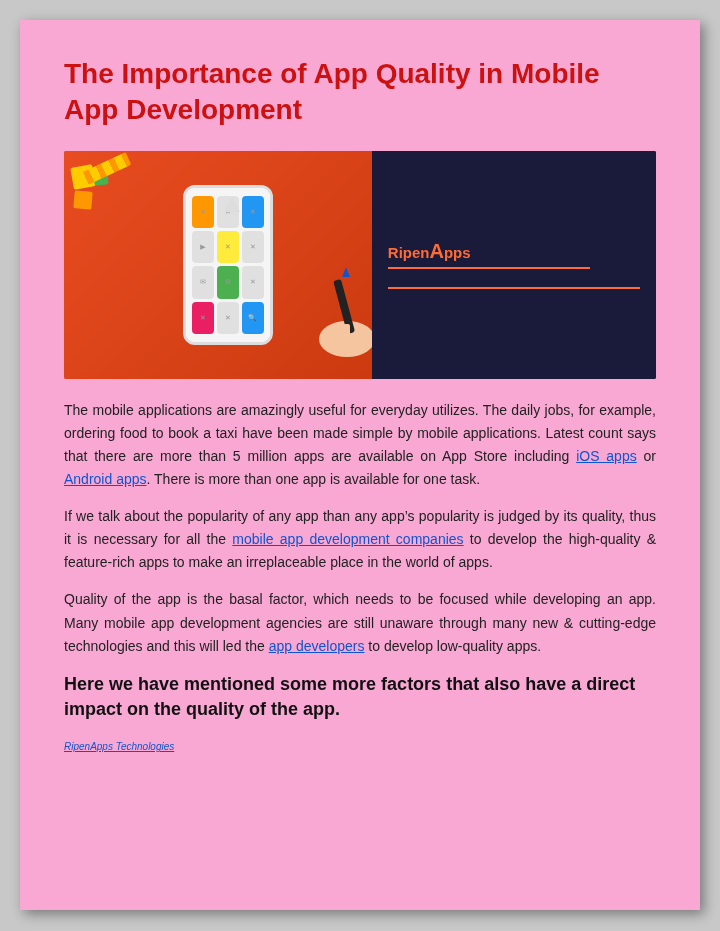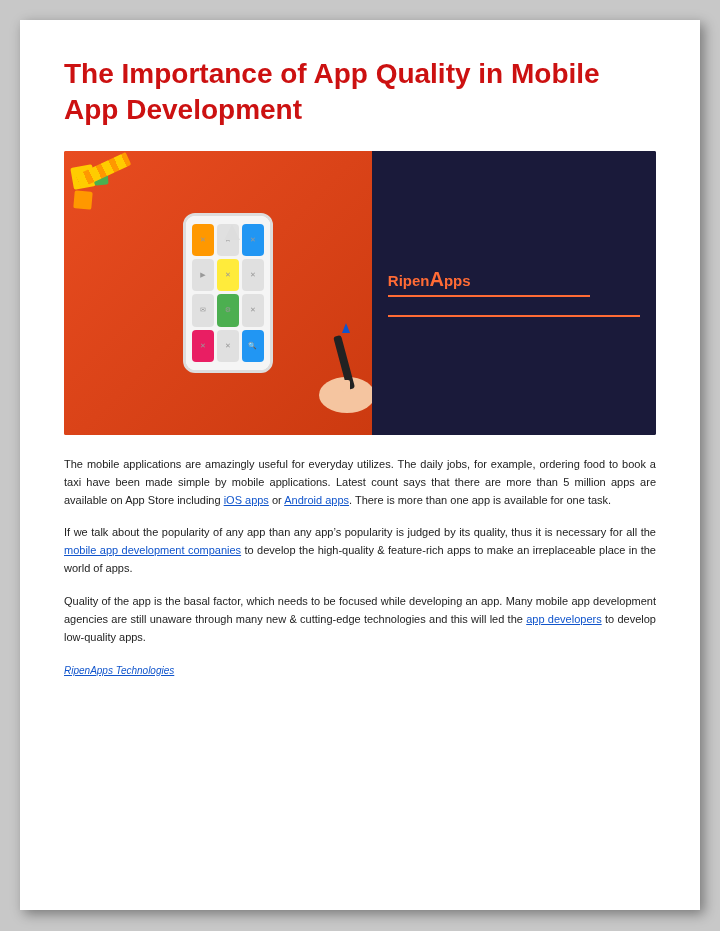--- a/index.html
+++ b/index.html
@@ -6,41 +6,41 @@
     body {
       background: #c8c8c8;
       display: flex;
       justify-content: center;
       align-items: flex-start;
       min-height: 931px;
       padding: 20px;
       font-family: Arial, sans-serif;
     }
     .page-container {
-      background: #ffffff;
+      background: #f9a8d4;
       width: 680px;
       min-height: 890px;
       box-shadow: 4px 4px 12px rgba(0,0,0,0.4);
       padding: 36px 44px 40px 44px;
       position: relative;
     }
     .page-title {
       font-size: 28px;
       font-weight: bold;
       color: #cc1111;
       line-height: 1.3;
       margin-bottom: 22px;
       font-family: Arial, sans-serif;
     }
     .hero-image-wrapper {
       width: 100%;
       margin-bottom: 20px;
       background: linear-gradient(90deg, #e84c20 0%, #222244 55%, #111133 100%);
       border-radius: 2px;
-      height: 284px;
+      height: 228px;
       position: relative;
       overflow: hidden;
       display: flex;
       align-items: center;
     }
     
     .hero-left {
       width: 52%;
       height: 100%;
       background: linear-gradient(135deg, #e84c20 0%, #cc3a10 100%);
@@ -153,21 +153,21 @@
       line-height: 1.3;
     }
     .hero-bottom-line {
       width: 100%;
       height: 2px;
       background: #ff6b35;
       margin-top: 8px;
       align-self: flex-start;
     }
     .body-text {
-      font-size: 11px;
+      font-size: 14px;
       color: #222;
       line-height: 1.65;
       text-align: justify;
       margin-bottom: 14px;
     }
     .body-text a {
       color: #1155cc;
       text-decoration: underline;
       cursor: pointer;
     }
@@ -266,16 +266,17 @@
   <p class="body-text">
     <span>If we talk about the popularity of any app than any app’s popularity is judged by its quality, thus it is necessary for all the </span><a href="#">mobile app development companies</a><span> to develop the high-quality &amp; feature-rich apps to make an irreplaceable place in the world of apps.</span>
   </p>
 
   
   <p class="body-text">
     <span>Quality of the app is the basal factor, which needs to be focused while developing an app. Many mobile app development agencies are still unaware through many new &amp; cutting-edge technologies and this will led the </span><a href="#">app developers</a><span> to develop low-quality apps.</span>
   </p>
 
   
+  <p class="bold-heading">Here we have mentioned some more factors that also have a direct impact on the quality of the app.</p>
 
   
   <a href="#" class="footer-link">RipenApps Technologies</a>
 </div>
 
 </body></html>

